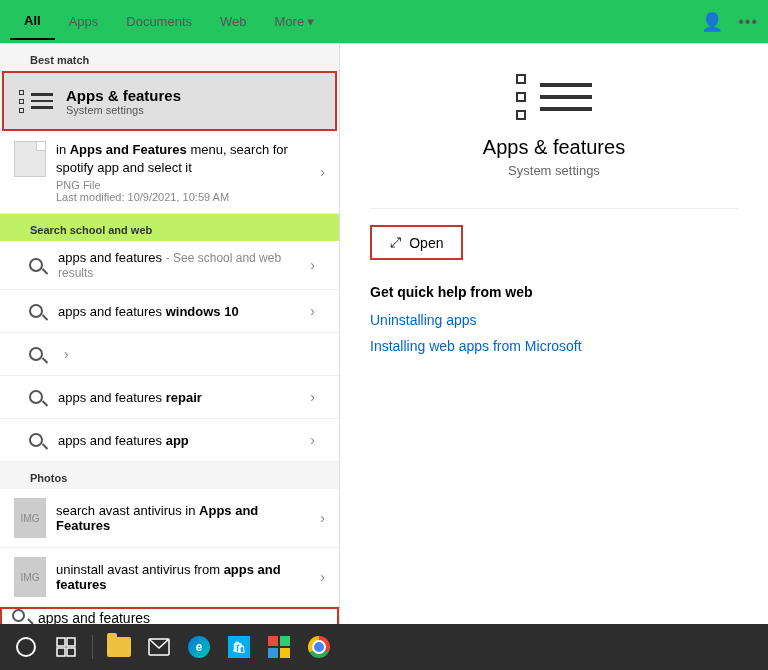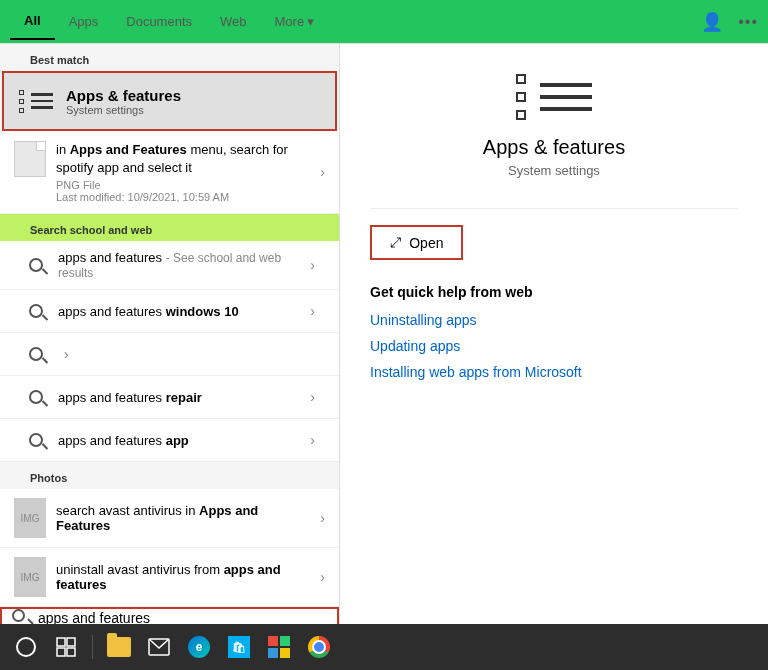--- a/index.html
+++ b/index.html
@@ -699,21 +699,20 @@
 
     <div class="open-button-wrap">
       <button class="open-button">
         <span class="open-icon">⤢</span>
         <span>Open</span>
       </button>
     </div>
 
     <div class="quick-help-title">Get quick help from web</div>
     <a class="help-link">Uninstalling apps</a>
-    <a class="help-link">Updating apps</a>
     <a class="help-link">Installing web apps from Microsoft</a>
   </div>
 
 </div>
 
 <div class="taskbar">
 
   <div class="taskbar-btn">
     <div class="taskbar-circle"></div>
   </div>

